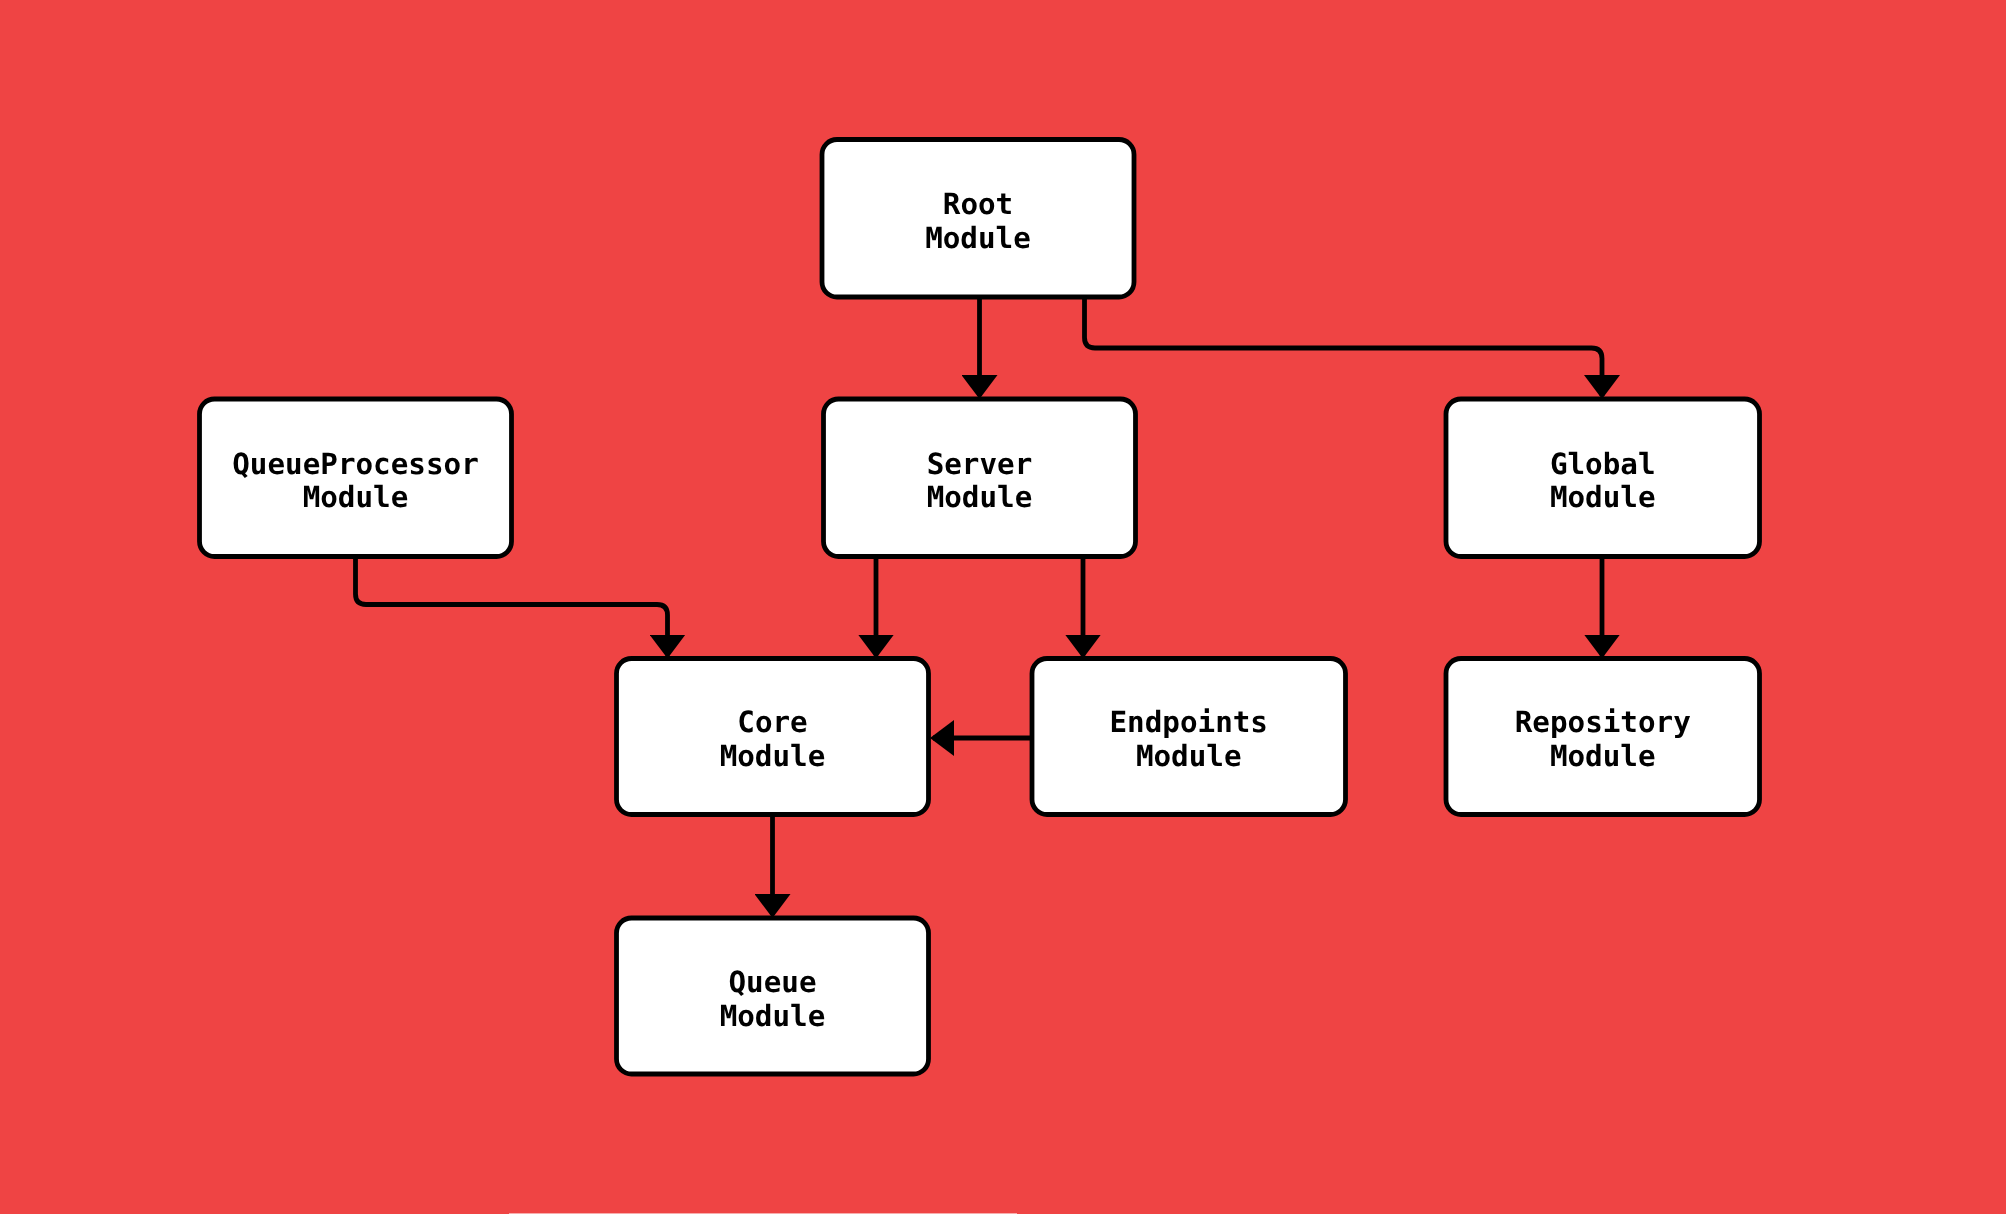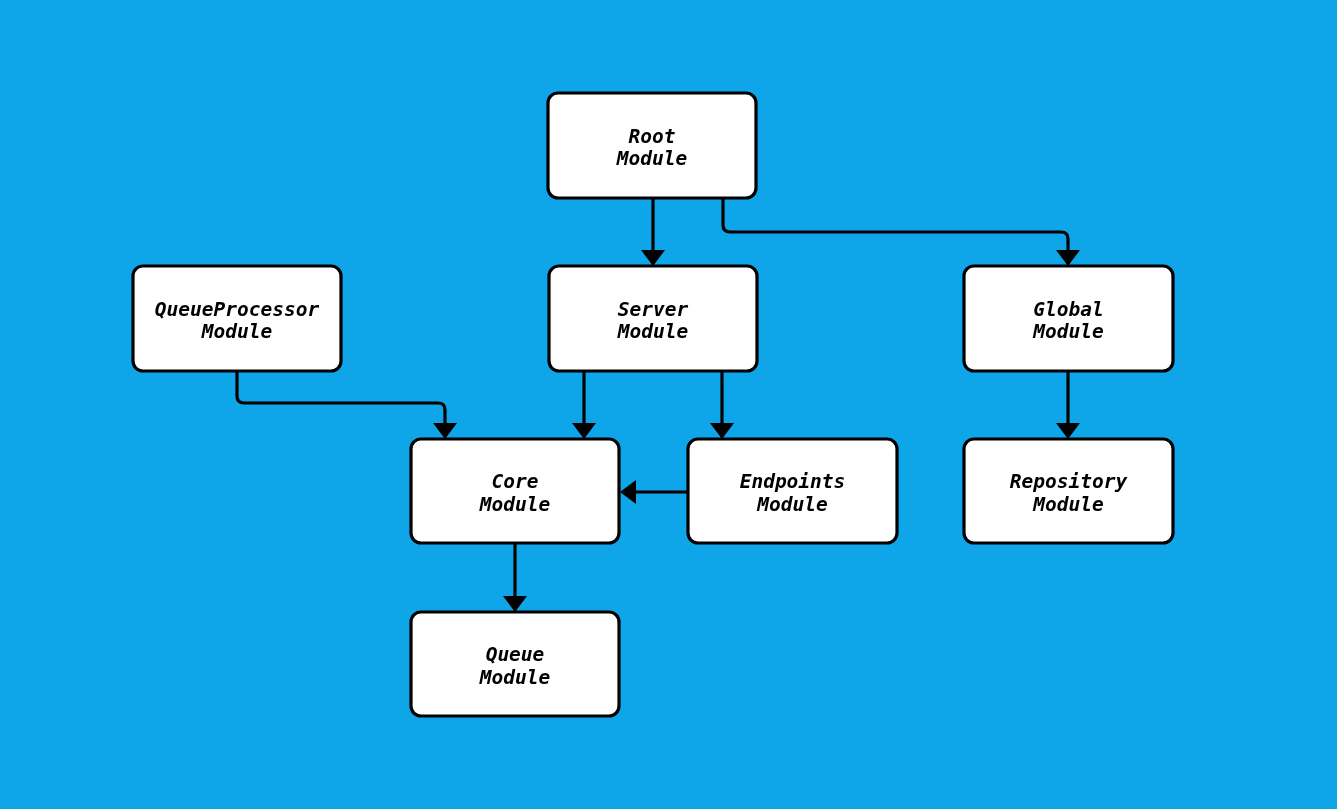--- a/index.html
+++ b/index.html
@@ -4,24 +4,23 @@
 <style>
   html, body {
     margin: 0;
     padding: 0;
     background: #ffffff;
   }
   .stage {
     position: relative;
     width: 1337px;
     height: 809px;
-    background: #0ea5e9;
+    background: #ef4444;
     overflow: hidden;
     font-family: "DejaVu Sans Mono", monospace;
-    font-style: italic;
   }
   svg { display: block; }
   .node-rect {
     fill: #ffffff;
     stroke: #000000;
     stroke-width: 3.2px;
   }
   .node-label {
     fill: #000000;
     font-family: "DejaVu Sans Mono", monospace;

